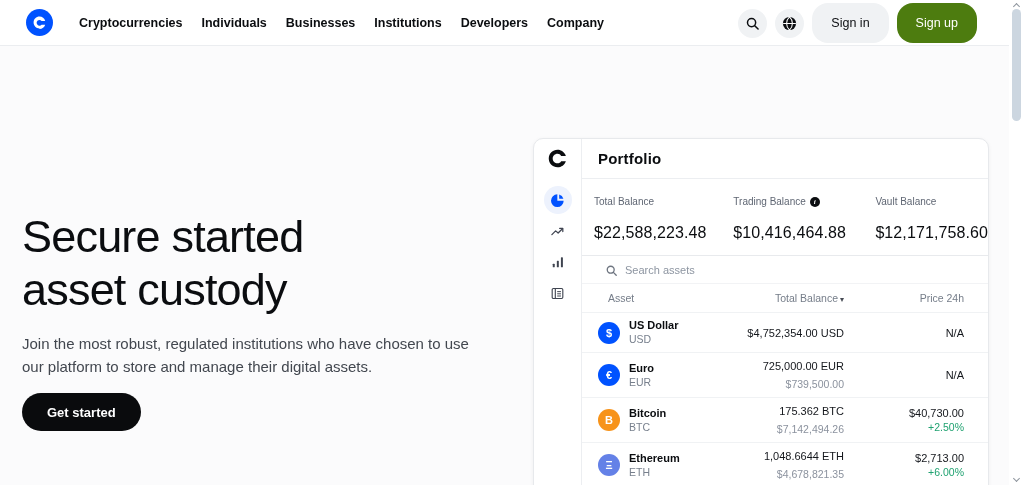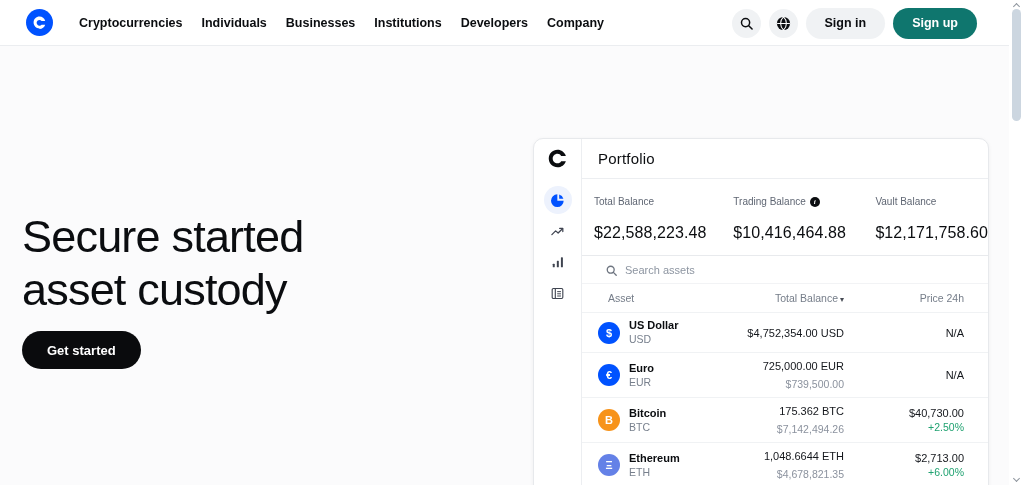--- a/index.html
+++ b/index.html
@@ -15,24 +15,24 @@
     display:flex; align-items:center; z-index:5;
   }
   .logo-btn { margin-left:26px; width:27px; height:27px; cursor:pointer; flex:none; }
   .nav { display:flex; gap:19px; margin-left:26px; }
   .nav-item { font-size:12.5px; font-weight:700; color:#0b0d10; cursor:pointer; white-space:nowrap; }
   .header-right { position:absolute; right:32px; top:0; height:46px; display:flex; align-items:center; gap:8px; }
   .icon-circle {
     width:29px; height:29px; border-radius:50%; background:#f0f2f4;
     display:flex; align-items:center; justify-content:center; cursor:pointer;
   }
-  .pill { height:31px; border-radius:16px; display:flex; align-items:center;
-    padding:0 19px; font-size:12.5px; font-weight:700; cursor:pointer; border:none; }
+  .pill { height:40px; border-radius:16px; display:flex; align-items:center;
+    padding:0 19px; font-size:12.5px; font-weight:400; cursor:pointer; border:none; }
   .pill.gray { background:#f0f2f4; color:#0b0d10; }
-  .pill.blue { background:#0f766e; color:#ffffff; }
+  .pill.blue { background:#4d7c0f; color:#ffffff; }
   
   .hero { position:absolute; left:22px; top:210px; width:470px; }
   .hero h1 { font-size:45px; line-height:53px; font-weight:500; letter-spacing:-0.8px; color:#0b0d10; }
   .hero p { margin-top:16px; font-size:15px; line-height:23px; color:#42474f; width:452px; }
   .cta { margin-top:15px; display:inline-flex; align-items:center; height:38px;
     padding:13px 25px; background:#0a0b0d; color:#fff; border-radius:20px;
     font-size:13px; font-weight:700; cursor:pointer; }
   
   .card {
     position:absolute; left:533px; top:138px; width:456px; height:420px;
@@ -41,21 +41,21 @@
   }
   .card-side { width:48px; border-right:1px solid #eceef1; display:flex;
     flex-direction:column; align-items:center; padding-top:9px; flex:none; }
   .card-logo { width:21px; height:21px; }
   .side-icons { margin-top:17px; display:flex; flex-direction:column; gap:3px; }
   .side-icon { width:28px; height:28px; border-radius:50%; display:flex;
     align-items:center; justify-content:center; cursor:pointer; }
   .side-icon.active { background:#edf2fd; }
   .card-main { flex:1; min-width:0; }
   .card-header { height:40px; border-bottom:1px solid #eceef1; display:flex;
-    align-items:center; padding-left:16px; font-size:15px; font-weight:400; letter-spacing:0.2px; }
+    align-items:center; padding-left:16px; font-size:15px; font-weight:700; letter-spacing:0.2px; }
   .balances { display:flex; padding:17px 0 13px 12px; }
   .bal-col1 { width:154px; } .bal-col2 { width:157px; } .bal-col3 { flex:1; }
   .bal-label { font-size:10px; color:#5f6673; font-weight:500; display:flex; align-items:center; gap:4px; }
   .bal-value { font-size:16px; color:#0b0d10; margin-top:17px; letter-spacing:0.1px; }
   .info-dot { width:10px; height:10px; border-radius:50%; background:#0b0d10; color:#fff;
     font-size:7px; font-weight:700; display:inline-flex; align-items:center; justify-content:center;
     font-family:"Liberation Serif","DejaVu Serif",serif; font-style:italic; }
   .section-title { padding:7px 12px 9px; font-size:11.5px; font-weight:700; color:#0b0d10; }
   .table { border-top:1px solid #e8eaed; }
   .search-row { display:flex; align-items:center; gap:8px; padding:8px 24px 7px;
@@ -122,20 +122,21 @@
         <path d="M8 1 a9.5 9.5 0 0 0 0 14 M8 1 a9.5 9.5 0 0 1 0 14 M1.2 8 h13.6" stroke="#ffffff" stroke-width="1.1" fill="none"></path>
       </svg>
     </div>
     <button class="pill gray">Sign in</button>
     <button class="pill blue">Sign up</button>
   </div>
 </div>
 
 <div class="hero">
   <h1><span>Secure started</span><br><span>asset custody</span></h1>
+  <p>Join the most robust, regulated institutions who have chosen to use our platform to store and manage their digital assets.</p>
   <div class="cta">Get started</div>
 </div>
 
 <div class="card">
   <div class="card-side">
     <div class="card-logo">
       <svg viewBox="0 0 48 48" width="21" height="21">
         <path fill="#0b0d10" d="M24 44C13 44 4 35 4 24S13 4 24 4c8.9 0 16.5 5.9 19.1 14H32.3C30.7 15.1 27.6 13 24 13c-6.1 0-11 4.9-11 11s4.9 11 11 11c3.6 0 6.7-2.1 8.3-5h10.8C40.5 38.1 32.9 44 24 44z"></path>
       </svg>
     </div>

